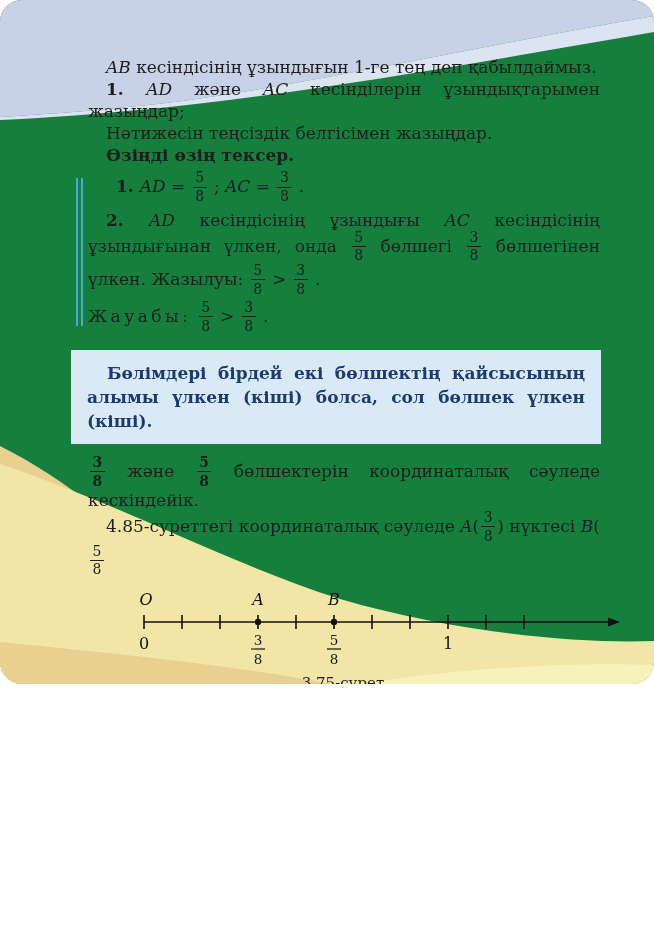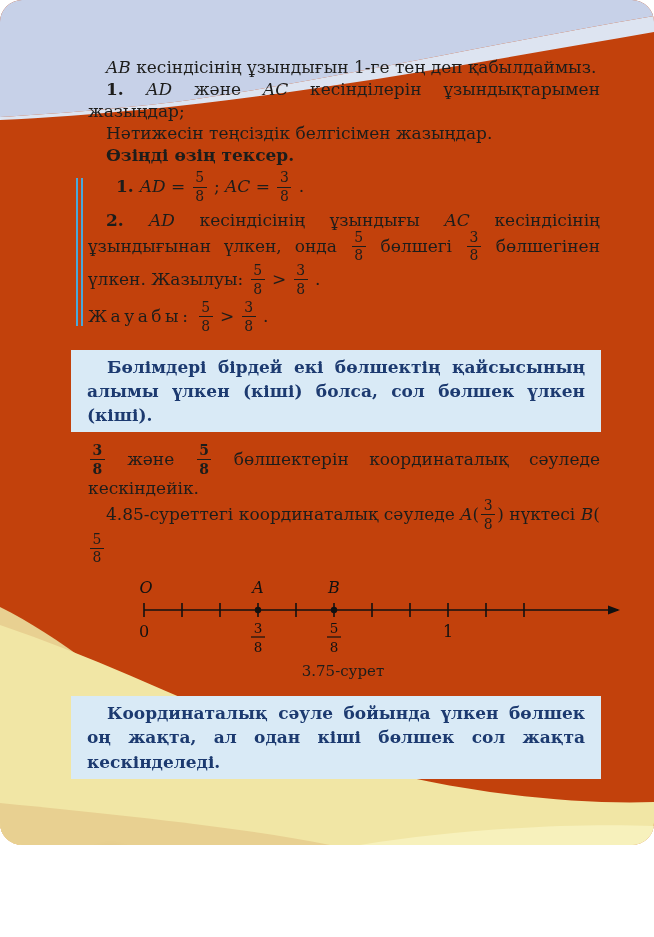--- a/index.html
+++ b/index.html
@@ -1,17 +1,17 @@
 <!DOCTYPE html>
 <html><head>
 <meta charset="utf-8">
 <style>
   html,body{margin:0;padding:0;background:#ffffff;}
   .page{
-    position:relative;width:654px;height:845px;background:#c2410c;
+    position:relative;width:654px;height:684px;background:#15803d;
     border-radius:22px;overflow:hidden;
     font-family:"DejaVu Serif","Liberation Serif",serif;color:#1d1d1b;
   }
   .deco{position:absolute;left:0;pointer-events:none;}
   .deco-top{top:0;}
   .deco-bottom{bottom:0;}
   .content{position:absolute;top:56px;left:88px;width:512px;font-size:17px;line-height:1.3;}
   .content p{margin:0;text-align:justify;}
   .indent{text-indent:18px;}
   .indent2{text-indent:28px;}
@@ -24,21 +24,21 @@
   .frac .den{padding-top:1.5px;}
   .frac.bold{font-weight:bold;}
   .check-block{position:relative;margin:5px 0 2px;}
   .check-block::before{
     content:"";position:absolute;left:-12px;top:7px;bottom:9px;width:7px;
     background:linear-gradient(90deg,#4aa8db 0 2px,transparent 2px 5px,#4aa8db 5px 7px);
   }
   .check-block p{margin:4px 0;}
   .rule-box{
     background:#d9eaf6;color:#1c3a70;font-weight:bold;
-    margin:15px 0 12px -17px;padding:5px 16px;width:498px;line-height:1.42;
+    margin:15px 0 12px -17px;padding:11px 16px;width:498px;line-height:1.42;
   }
   .rule-box p{margin:0;text-align:justify;text-indent:20px;}
   .figure{margin:14px 0 6px;}
   .figure svg{display:block;margin-left:50px;}
   .figcaption{width:410px;margin-left:50px;text-align:center;font-size:15px;margin-top:2px;}
   .mid-gap{margin-top:6px;}
   .page-circle{
     position:absolute;left:81px;top:847px;width:59px;height:59px;border-radius:50%;
     background:radial-gradient(circle at 38% 30%,#ffffff 55%,#efefef 92%,#e4e4e4);
     box-shadow:0 3px 9px rgba(140,115,50,.28);

